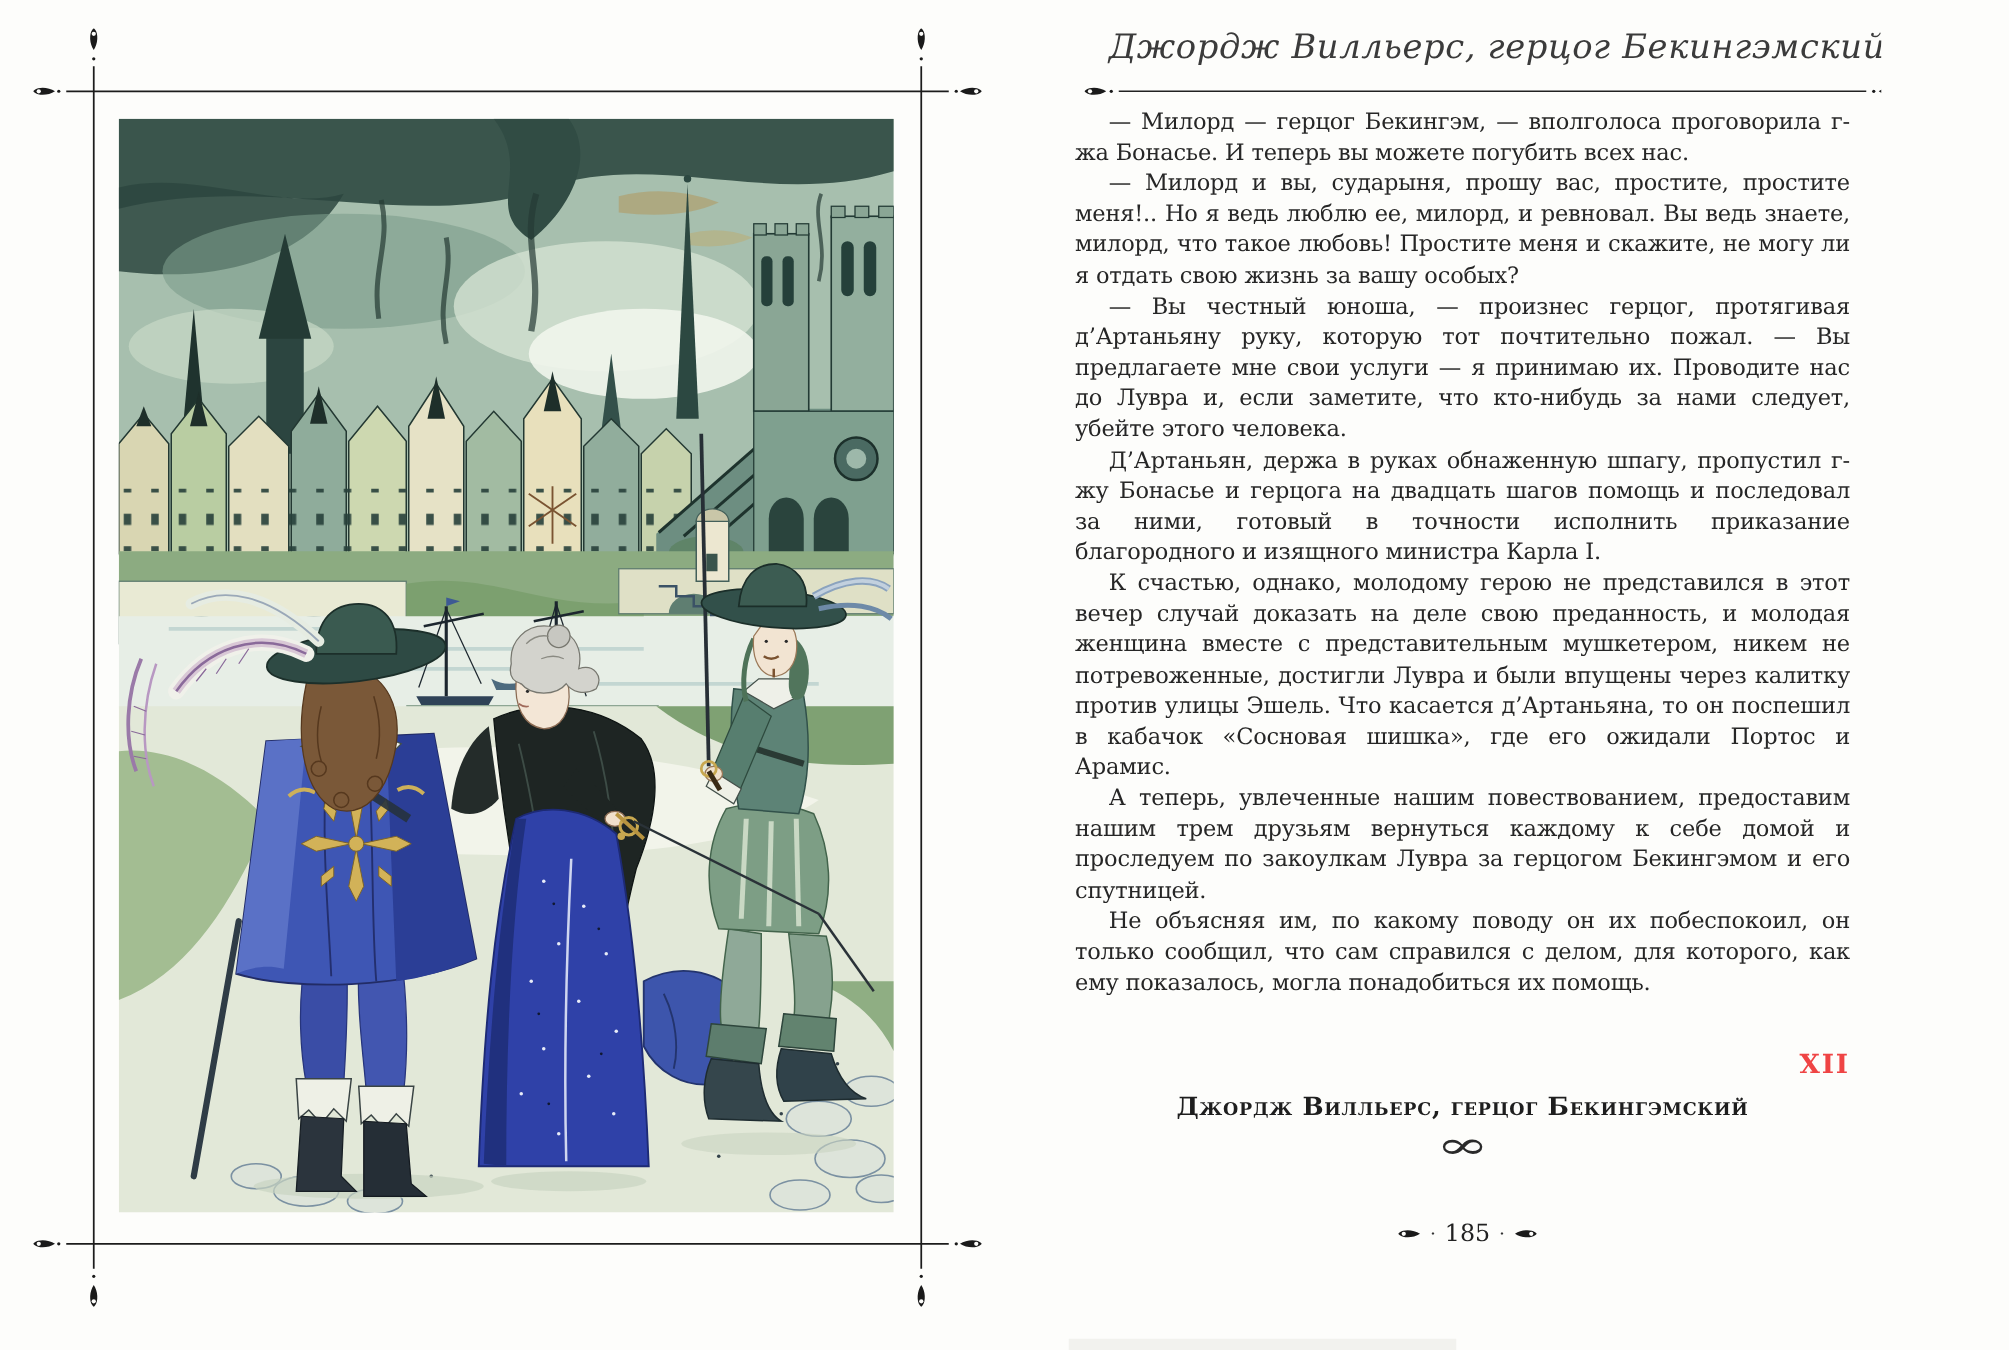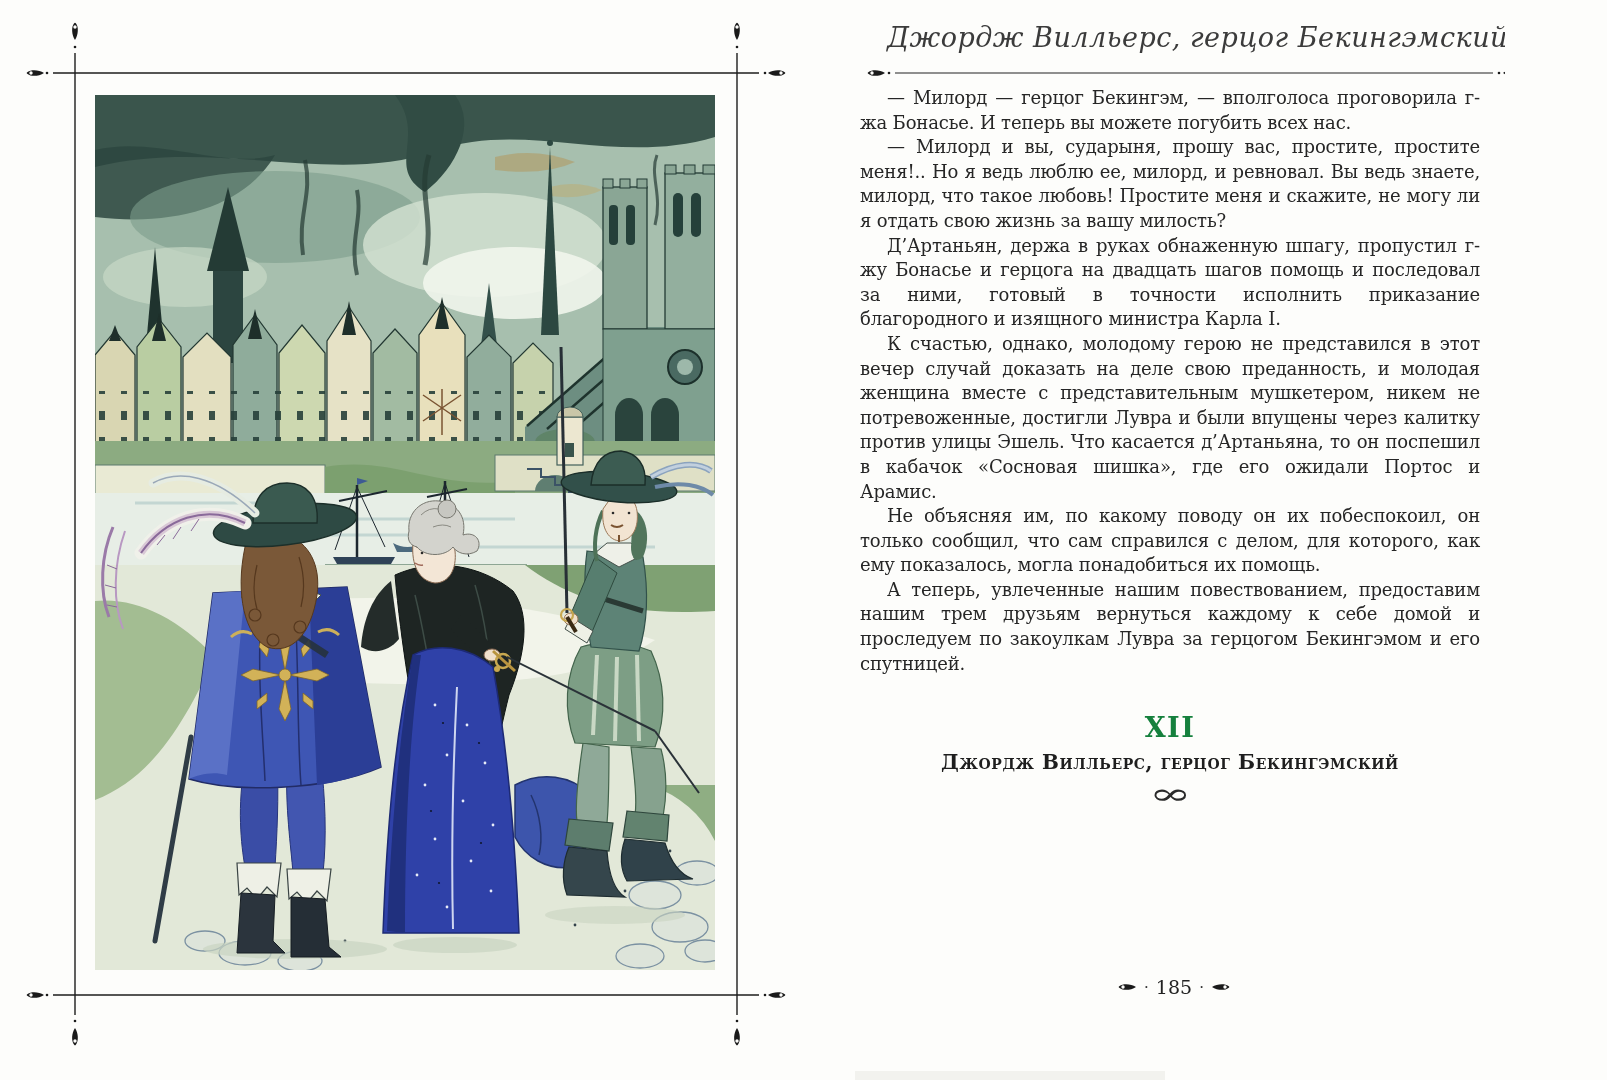--- a/index.html
+++ b/index.html
@@ -13,21 +13,21 @@
   
   .running-header { position:absolute; left:880px; top:22px; width:628px; text-align:right;
                     font-style:italic; font-size:27px; color:#3b3b3b; letter-spacing:.5px; }
   .header-rule-svg { position:absolute; left:845px; top:62px; }
 
   .text-column { position:absolute; left:860px; top:86px; width:620px;
                  font-size:18px; line-height:24.6px; color:#262626; letter-spacing:-0.15px; }
   .para { margin:0; text-indent:27px; text-align:justify; }
 
   .chapter { margin-top:40px; margin-bottom:28px; }
-  .chapter-number { text-align:center; font-weight:bold; font-size:27px; letter-spacing:1.5px; color:#15803d; }
+  .chapter-number { text-align:right; font-weight:bold; font-size:21px; letter-spacing:1.5px; color:#ef4444; }
   .chapter-title  { text-align:center; font-weight:bold; font-size:20px; font-variant:small-caps;
                     letter-spacing:.6px; margin-top:9px; color:#1e1e1e; }
   .chapter-ornament { text-align:center; font-size:30px; line-height:24px; margin-top:8px;
                       transform:scaleX(1.7); color:#2a2a2a; }
 
   .page-footer { position:absolute; left:864px; top:976px; width:620px;
                  display:flex; align-items:center; justify-content:center; gap:7px;
                  font-size:19px; color:#222; }
   .page-footer .dot { font-size:15px; color:#333; }
 
@@ -407,25 +407,26 @@
           </g>
         <g transform="translate(676,11) rotate(180)">
             <path d="M18,0 C13,-3.4 5,-3.8 1.6,-1 C.4,-.3 .4,.3 1.6,1 C5,3.8 13,3.4 18,0 Z"></path>
             <circle cx="5" cy="0" r="1.7" fill="#fdfdfb"></circle>
           </g>
       </g>
     </svg>
 
     <div class="text-column">
       <p class="para">— Милорд — герцог Бекингэм, — вполголоса проговорила г-жа Бонасье. И теперь вы можете погубить всех нас.</p>
-      <p class="para">— Милорд и вы, сударыня, прошу вас, простите, простите меня!.. Но я ведь люблю ее, милорд, и ревновал. Вы ведь знаете, милорд, что такое любовь! Простите меня и скажите, не могу ли я отдать свою жизнь за вашу милость?</p>
+      <p class="para">— Милорд и вы, сударыня, прошу вас, простите, простите меня!.. Но я ведь люблю ее, милорд, и ревновал. Вы ведь знаете, милорд, что такое любовь! Простите меня и скажите, не могу ли я отдать свою жизнь за вашу особых?</p>
+      <p class="para">— Вы честный юноша, — произнес герцог, протягивая д’Артаньяну руку, которую тот почтительно пожал. — Вы предлагаете мне свои услуги — я принимаю их. Проводите нас до Лувра и, если заметите, что кто-нибудь за нами следует, убейте этого человека.</p>
       <p class="para">Д’Артаньян, держа в руках обнаженную шпагу, пропустил г-жу Бонасье и герцога на двадцать шагов помощь и последовал за ними, готовый в точности исполнить приказание благородного и изящного министра Карла I.</p>
       <p class="para">К счастью, однако, молодому герою не представился в этот вечер случай доказать на деле свою преданность, и молодая женщина вместе с представительным мушкетером, никем не потревоженные, достигли Лувра и были впущены через калитку против улицы Эшель. Что касается д’Артаньяна, то он поспешил в кабачок «Сосновая шишка», где его ожидали Портос и Арамис.</p>
+      <p class="para">А теперь, увлеченные нашим повествованием, предоставим нашим трем друзьям вернуться каждому к себе домой и проследуем по закоулкам Лувра за герцогом Бекингэмом и его спутницей.</p>
       <p class="para">Не объясняя им, по какому поводу он их побеспокоил, он только сообщил, что сам справился с делом, для которого, как ему показалось, могла понадобиться их помощь.</p>
-      <p class="para">А теперь, увлеченные нашим повествованием, предоставим нашим трем друзьям вернуться каждому к себе домой и проследуем по закоулкам Лувра за герцогом Бекингэмом и его спутницей.</p>
 
       <div class="chapter">
         <div class="chapter-number">XII</div>
         <div class="chapter-title">Джордж Вилльерс, герцог Бекингэмский</div>
         <div class="chapter-ornament">∞</div>
       </div>
 
     </div>
 
     <div class="page-footer">

